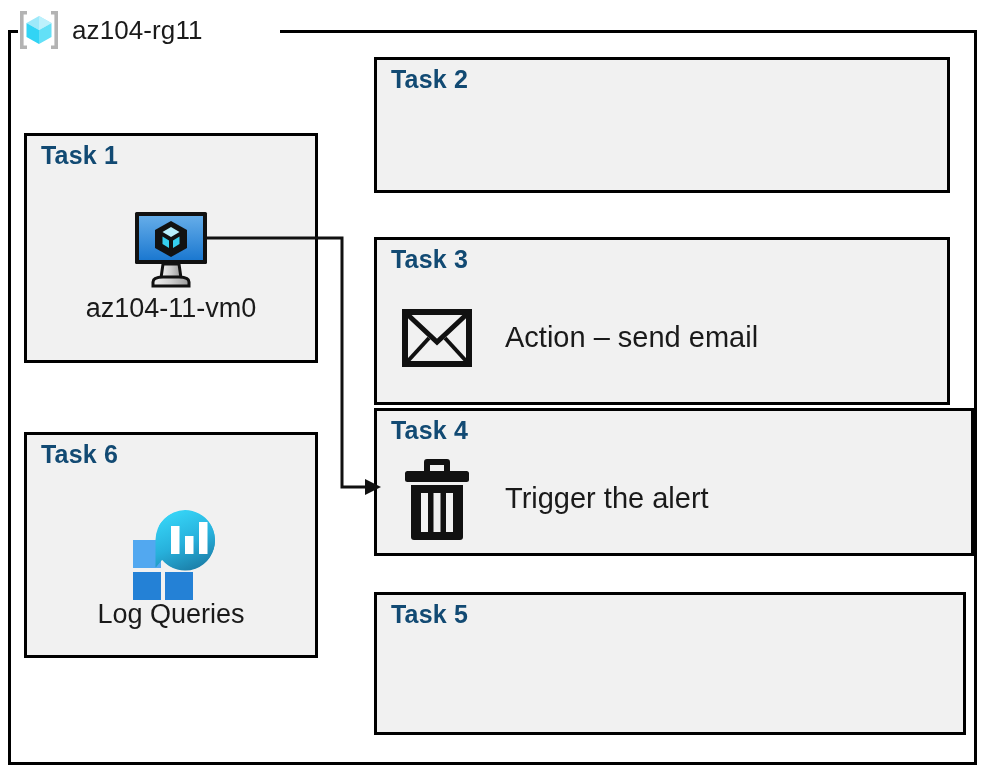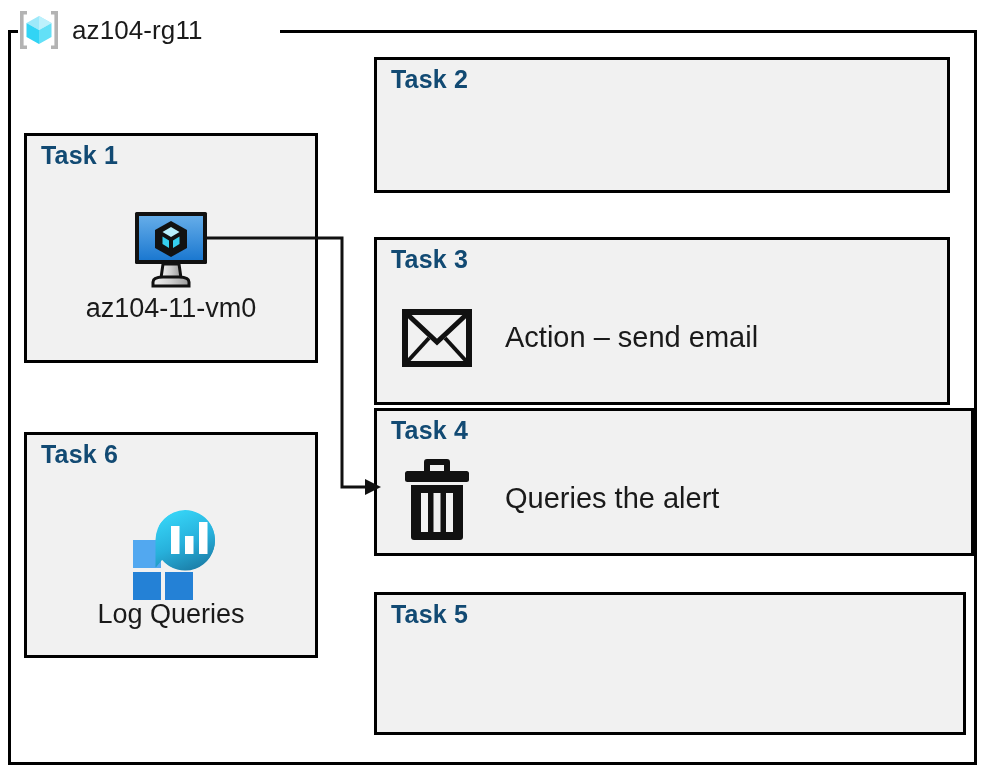--- a/index.html
+++ b/index.html
@@ -262,21 +262,21 @@
         <path d="M26 4 H46 A3 3 0 0 1 49 7 V16 H43 V10 H29 V16 H23 V7 A3 3 0 0 1 26 4 Z" fill="#111111"></path>
 
         <rect x="4" y="16" width="64" height="11" rx="2.5" fill="#111111"></rect>
 
         <path d="M10 30 H62 V82 A3 3 0 0 1 59 85 H13 A3 3 0 0 1 10 82 Z" fill="#111111"></path>
         <rect x="20" y="38" width="7" height="39" fill="#f1f1f1"></rect>
         <rect x="32.5" y="38" width="7" height="39" fill="#f1f1f1"></rect>
         <rect x="45" y="38" width="7" height="39" fill="#f1f1f1"></rect>
       </svg>
     </span>
-    <div class="task-label">Queries the alert</div>
+    <div class="task-label">Trigger the alert</div>
   </div>
 </div>
 
 <div id="task-5" class="task-box right-col">
   <div class="task-title">Task 5</div>
 </div>
 
 <svg id="connector" viewBox="0 0 992 774" xmlns="http://www.w3.org/2000/svg">
   <polyline points="207,238 342,238 342,487 365,487" fill="none" stroke="#111111" stroke-width="3"></polyline>
   <polygon points="365,479 381,487 365,495" fill="#111111"></polygon>

